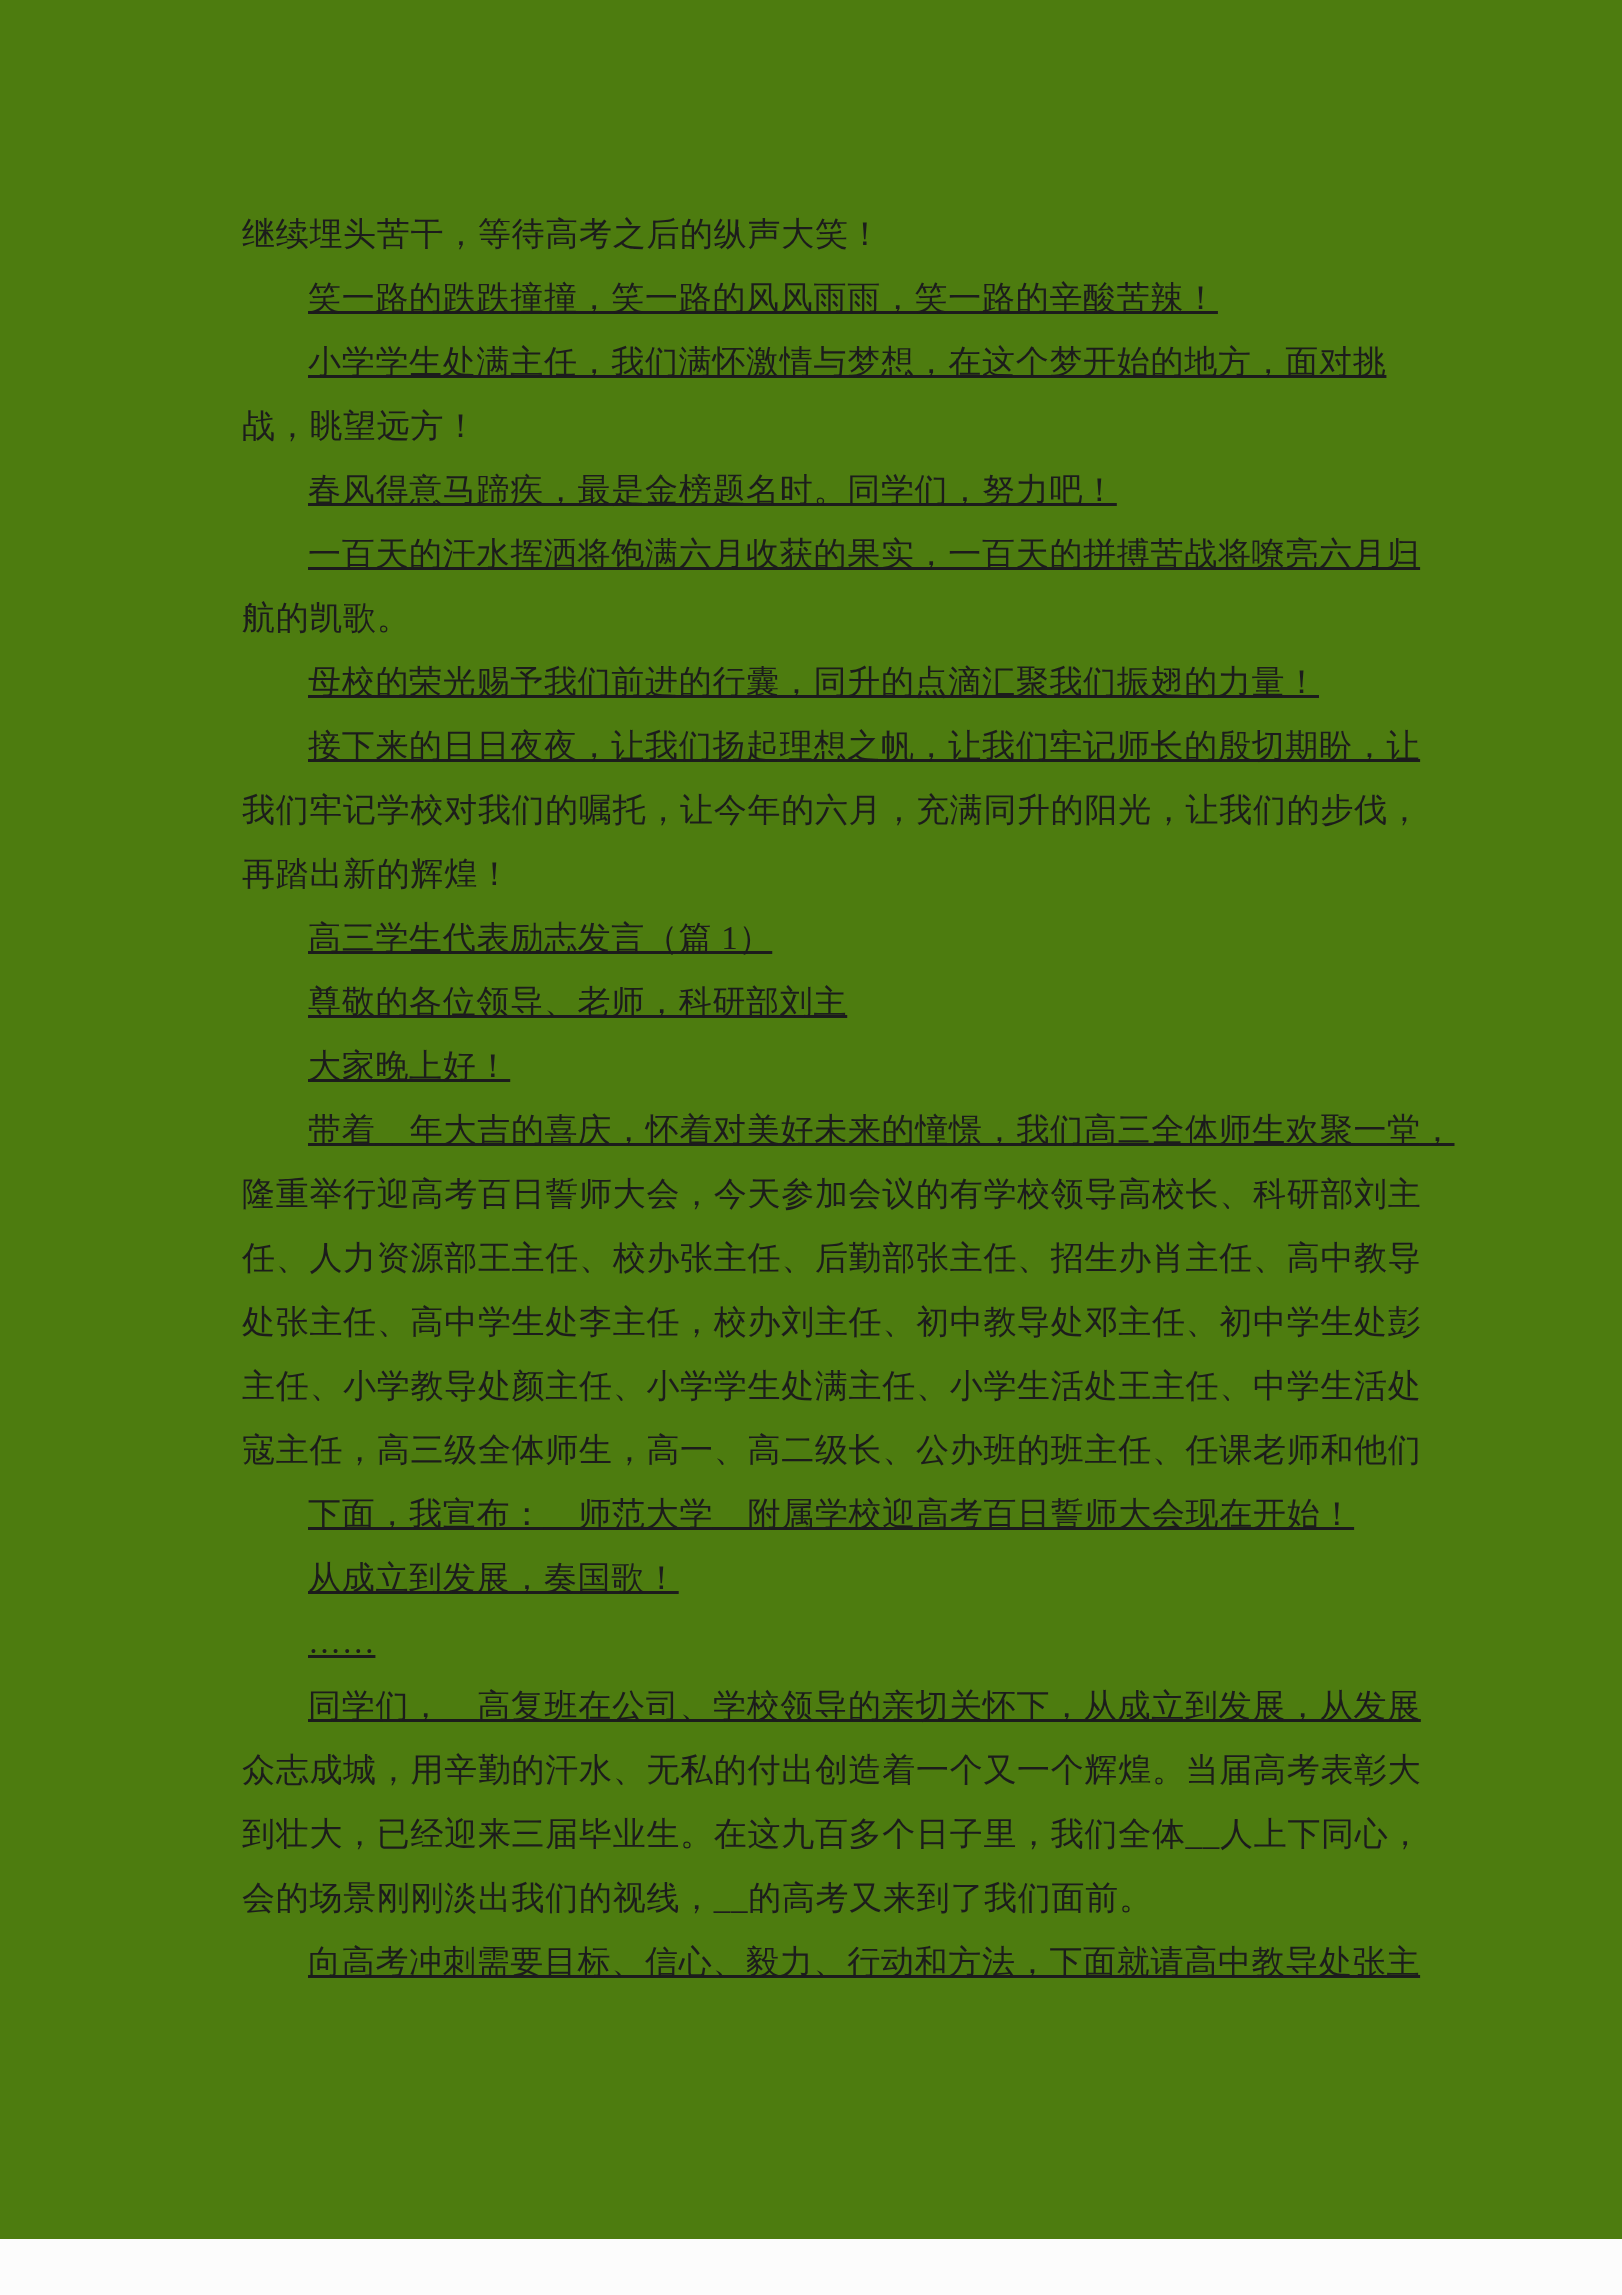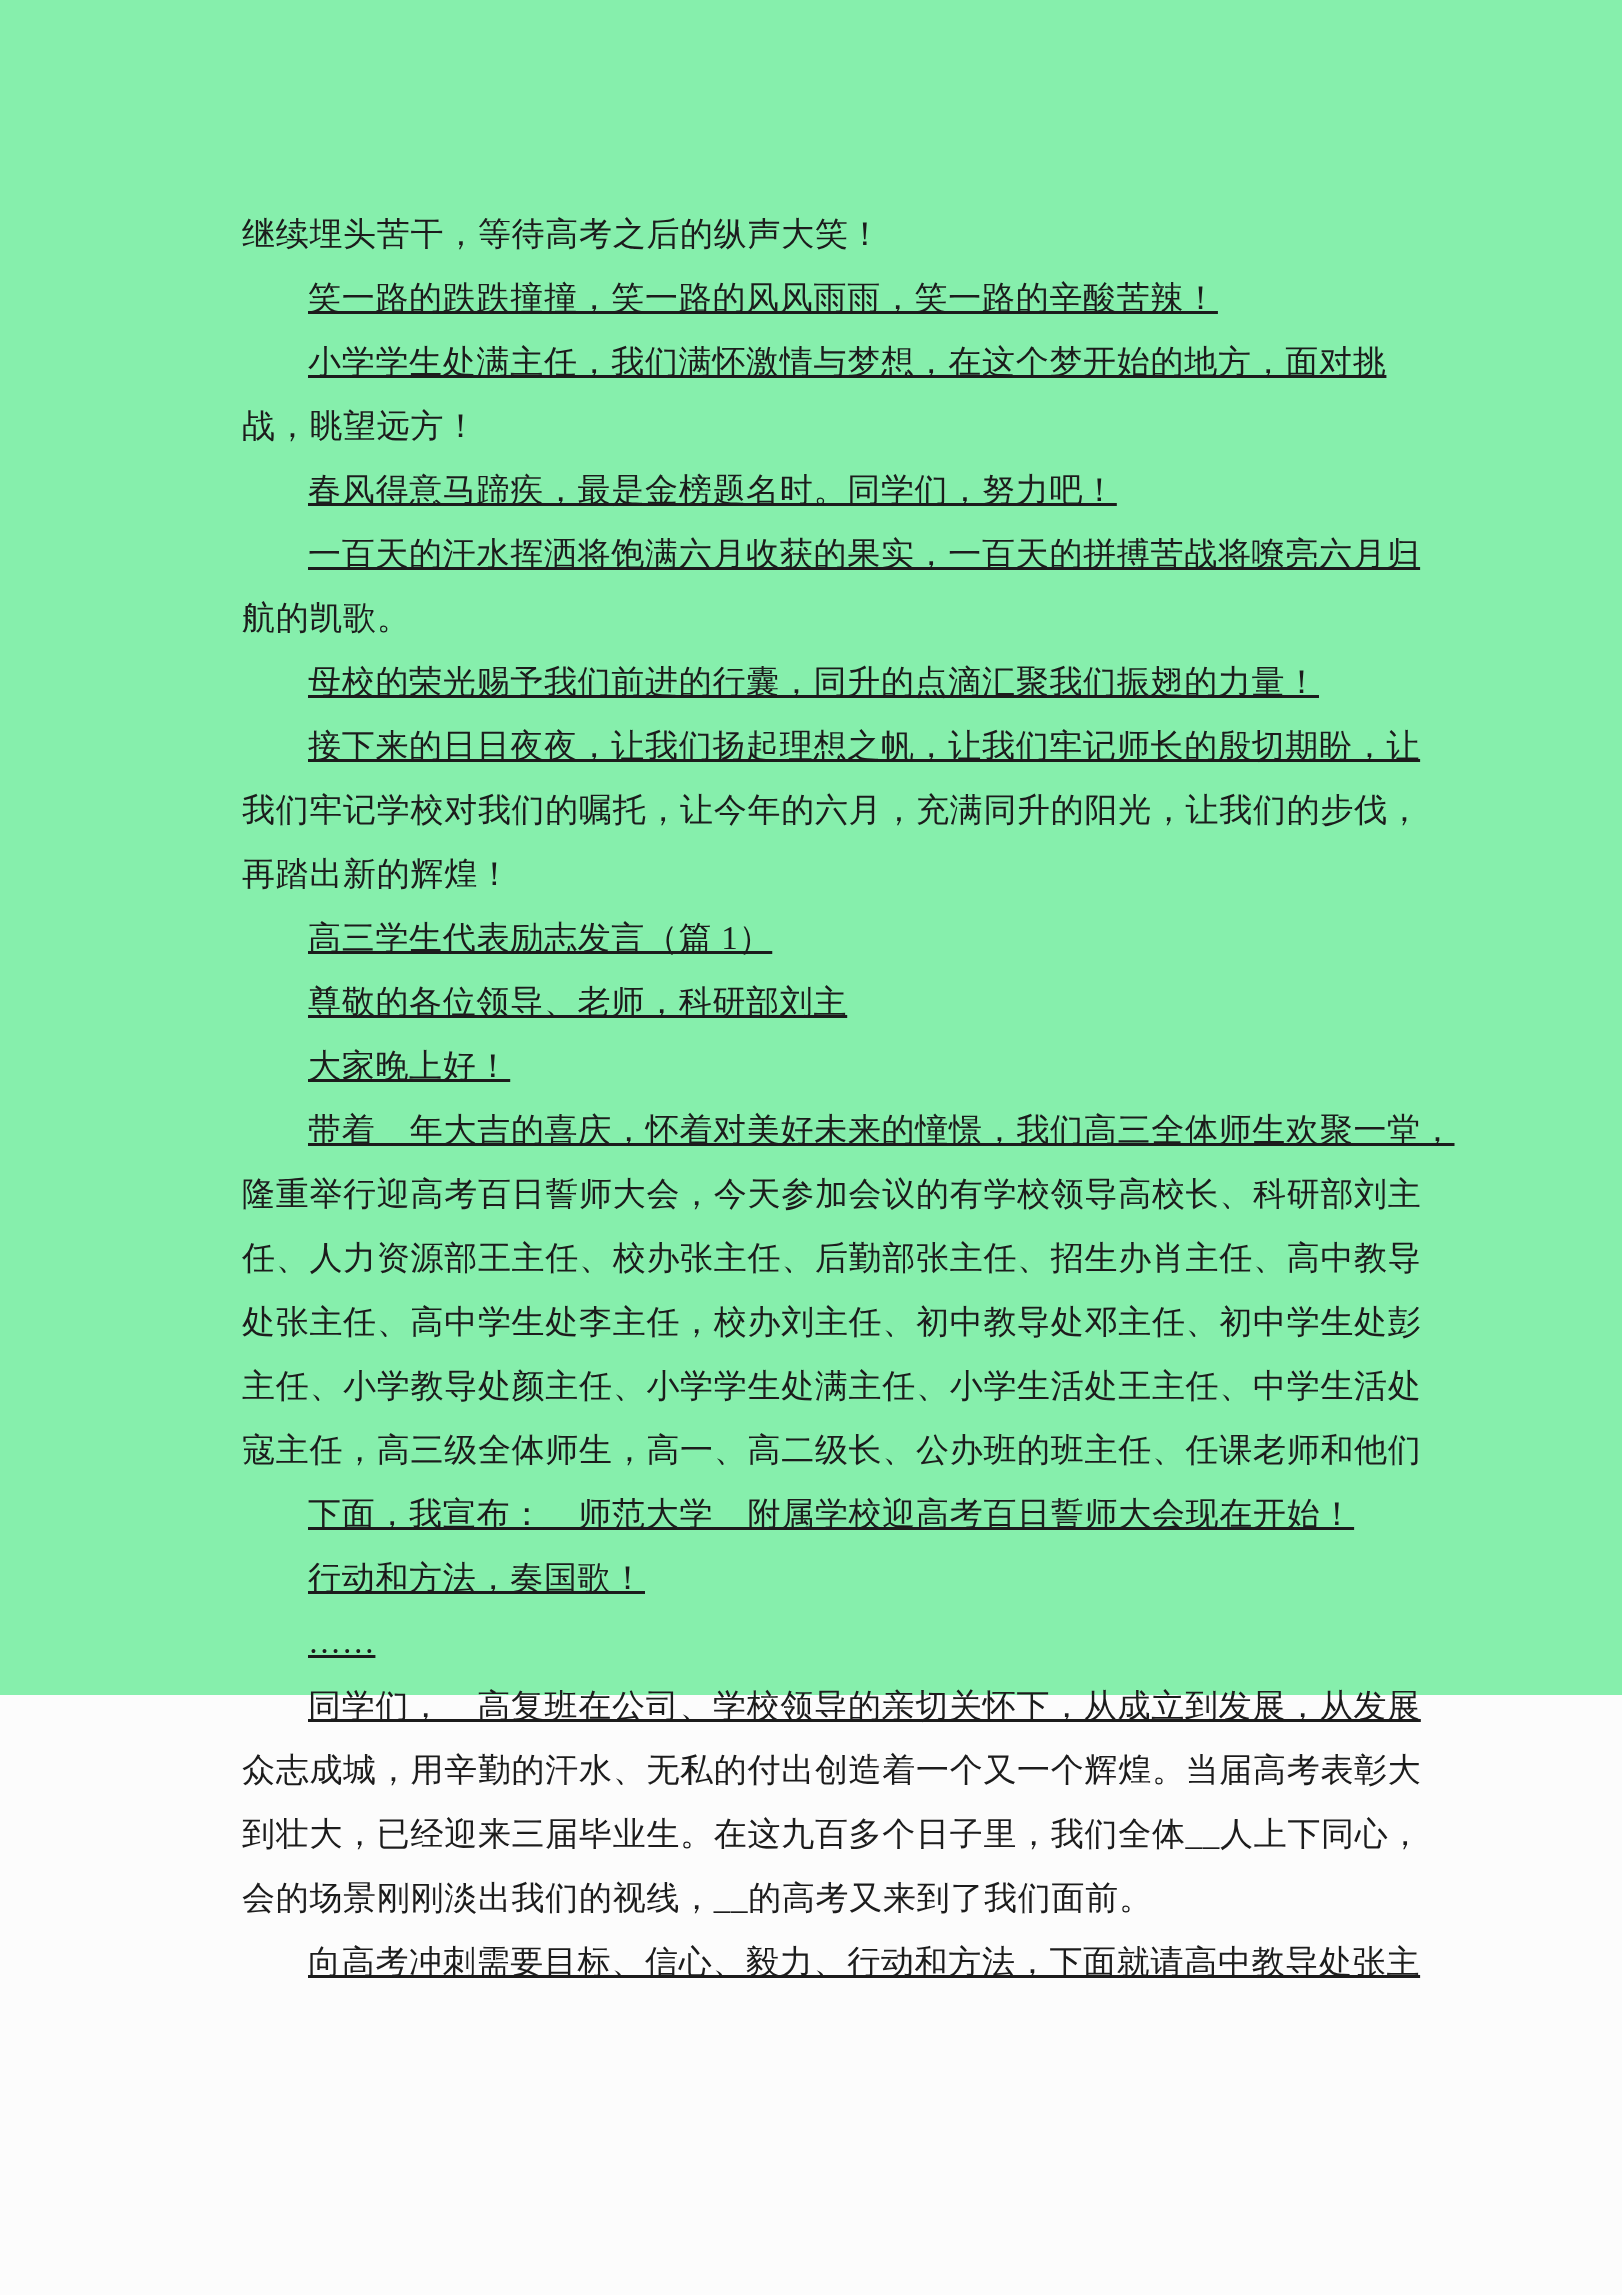--- a/index.html
+++ b/index.html
@@ -8,22 +8,22 @@
   }
   body {
     width: 1623px;
     height: 2295px;
     background: #fcfcfc;
     overflow: hidden;
   }
   .page {
     position: relative;
     width: 1623px;
-    height: 1695px;
-    background: #86efac;
+    height: 2239px;
+    background: #4d7c0f;
   }
   .textblock {
     position: absolute;
     left: 242px;
     top: 202px;
     width: 1175px;
   }
   .line {
     font-family: "Liberation Serif", "DejaVu Serif", serif;
     font-size: 33px;
@@ -56,21 +56,21 @@
     <div class="line indent">高三学生代表励志发言（篇 1）</div>
     <div class="line indent">尊敬的各位领导、老师，科研部刘主</div>
     <div class="line indent">大家晚上好！</div>
     <div class="line indent">带着__年大吉的喜庆，怀着对美好未来的憧憬，我们高三全体师生欢聚一堂，</div>
     <div class="line">隆重举行迎高考百日誓师大会，今天参加会议的有学校领导高校长、科研部刘主</div>
     <div class="line">任、人力资源部王主任、校办张主任、后勤部张主任、招生办肖主任、高中教导</div>
     <div class="line">处张主任、高中学生处李主任，校办刘主任、初中教导处邓主任、初中学生处彭</div>
     <div class="line">主任、小学教导处颜主任、小学学生处满主任、小学生活处王主任、中学生活处</div>
     <div class="line">寇主任，高三级全体师生，高一、高二级长、公办班的班主任、任课老师和他们</div>
     <div class="line indent">下面，我宣布：__师范大学__附属学校迎高考百日誓师大会现在开始！</div>
-    <div class="line indent">行动和方法，奏国歌！</div>
+    <div class="line indent">从成立到发展，奏国歌！</div>
     <div class="line indent">……</div>
     <div class="line indent">同学们，__高复班在公司、学校领导的亲切关怀下，从成立到发展，从发展</div>
     <div class="line">众志成城，用辛勤的汗水、无私的付出创造着一个又一个辉煌。当届高考表彰大</div>
     <div class="line">到壮大，已经迎来三届毕业生。在这九百多个日子里，我们全体__人上下同心，</div>
     <div class="line">会的场景刚刚淡出我们的视线，__的高考又来到了我们面前。</div>
     <div class="line indent">向高考冲刺需要目标、信心、毅力、行动和方法，下面就请高中教导处张主</div>
   </div>
 </div>
 
 

